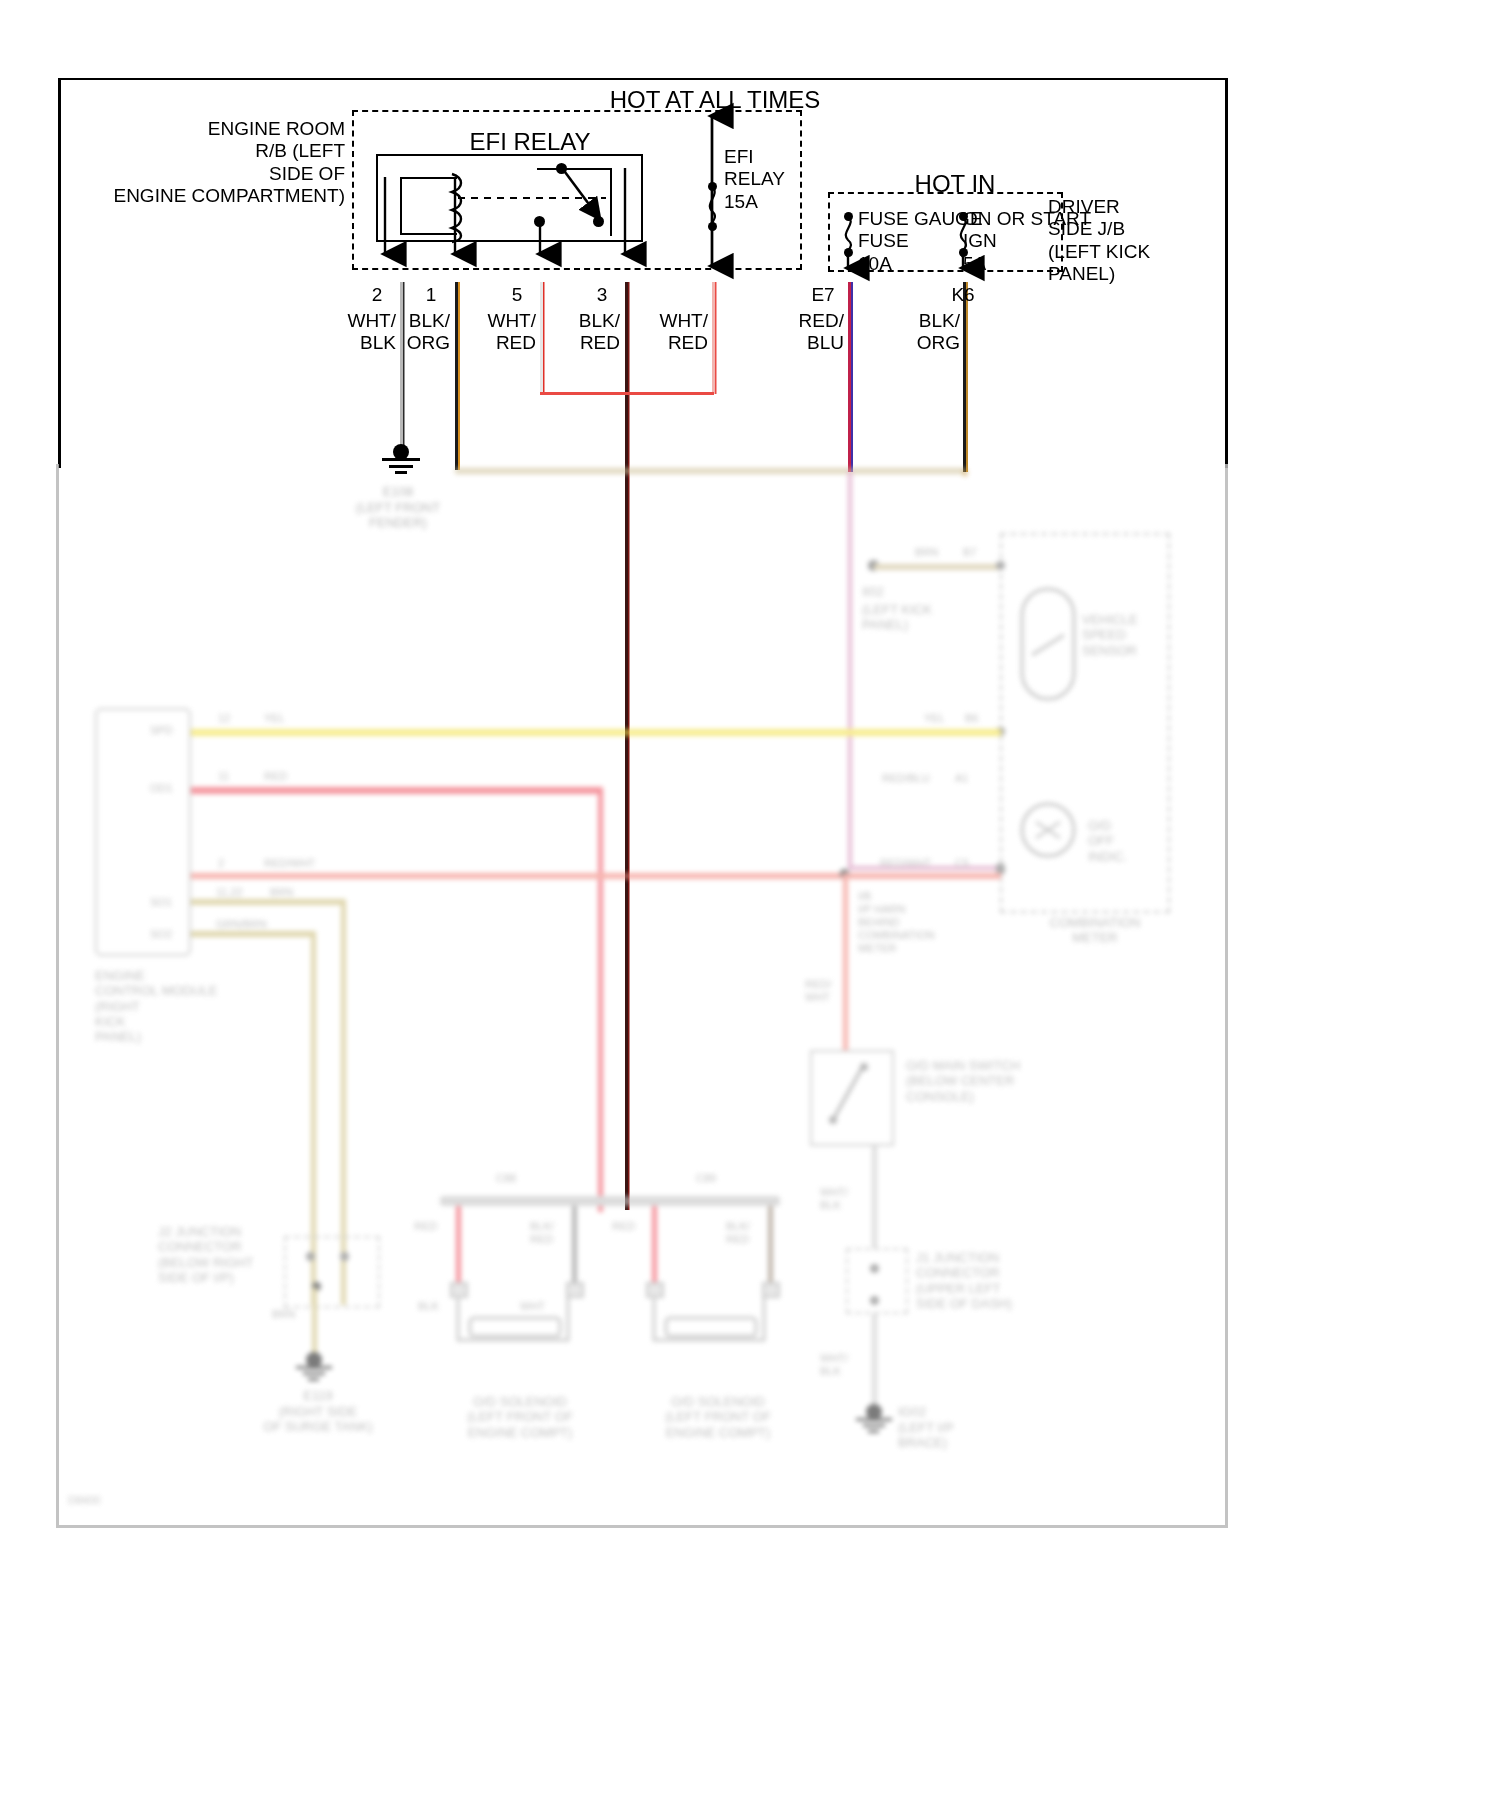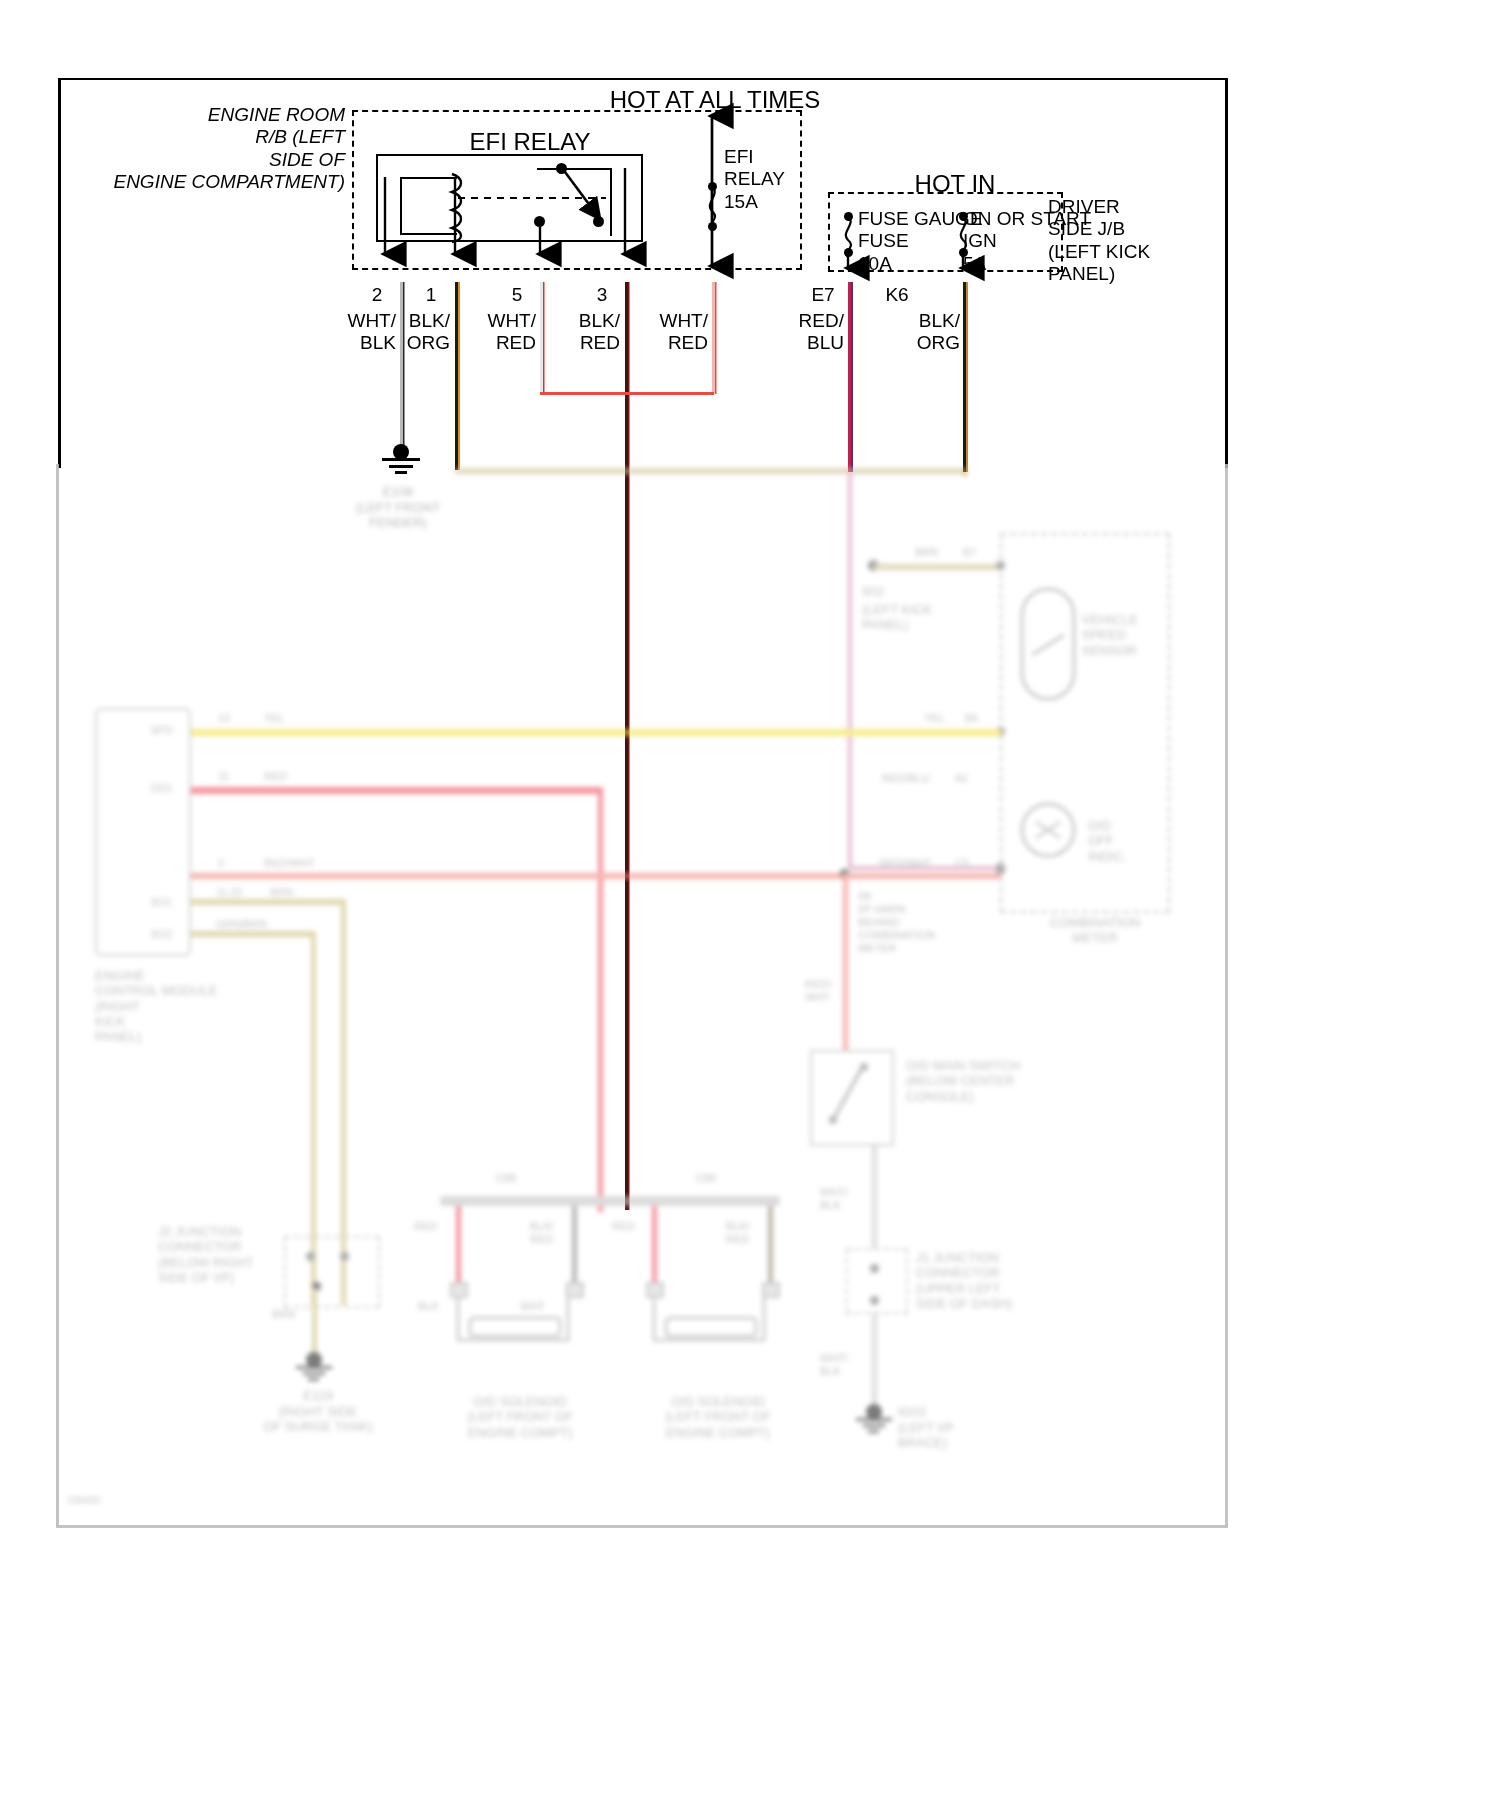--- a/index.html
+++ b/index.html
@@ -110,21 +110,21 @@
 <body>
 
 <div id="page">
 
   <div class="frame-top"></div>
   <div class="frame-left-sharp"></div>
   <div class="frame-right-sharp"></div>
 
   <div class="t lbl-big t-ctr" style="left:540px; top:86px; width:350px;">HOT AT ALL TIMES</div>
 
-  <div class="t lbl-mid t-right" style="left:60px; top:104px; width:285px;font-style:italic;">ENGINE ROOM
+  <div class="t lbl-mid t-right" style="left:60px; top:118px; width:285px;">ENGINE ROOM
 R/B (LEFT
 SIDE OF
 ENGINE COMPARTMENT)</div>
 
   <div class="dashbox" style="left:352px; top:110px; width:450px; height:160px;"></div>
 
   <div class="t lbl-big t-ctr" style="left:400px; top:128px; width:260px;">EFI RELAY</div>
 
   <div class="solidbox" style="left:376px; top:154px; width:267px; height:88px;"></div>
 
@@ -245,21 +245,21 @@
 RED</div>
 
   <div class="wh" style="left:540px; top:392px; width:174px; background:#ea4a44; height:3px;"></div>
 
   <div class="wv" style="left:848px; top:282px; height:190px; background:#c0204a; box-shadow:2px 0 0 #4030a8;"></div>
   <div class="t lbl-mid t-ctr" style="left:802px; top:284px; width:42px;">E7</div>
   <div class="t lbl-mid t-right" style="left:778px; top:310px; width:66px;">RED/
 BLU</div>
 
   <div class="wv" style="left:963px; top:282px; height:190px; background:#1a1a1a; box-shadow:2px 0 0 #c08a2a;"></div>
-  <div class="t lbl-mid t-ctr" style="left:876px; top:284px; width:42px;">K6</div>
+  <div class="t lbl-mid t-ctr" style="left:942px; top:284px; width:42px;">K6</div>
   <div class="t lbl-mid t-right" style="left:894px; top:310px; width:66px;">BLK/
 ORG</div>
 
   <div class="gnd-ball" style="left:393px; top:444px;"></div>
   <div class="gnd-bar1" style="left:382px; top:458px; width:38px;"></div>
   <div class="gnd-bar2" style="left:389px; top:465px; width:24px;"></div>
   <div class="gnd-bar3" style="left:395px; top:471px; width:12px;"></div>
 
   <div class="frame-lower"></div>
 

